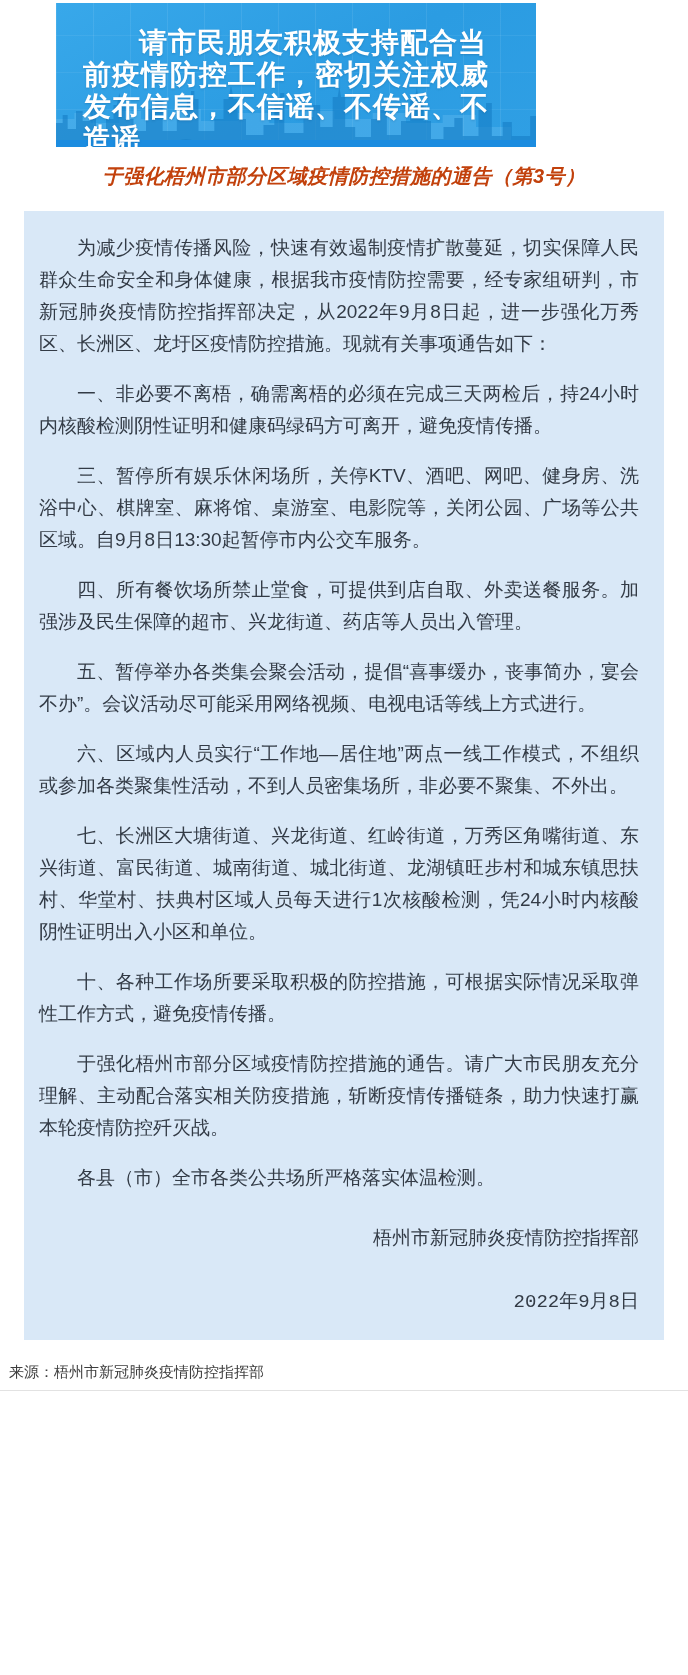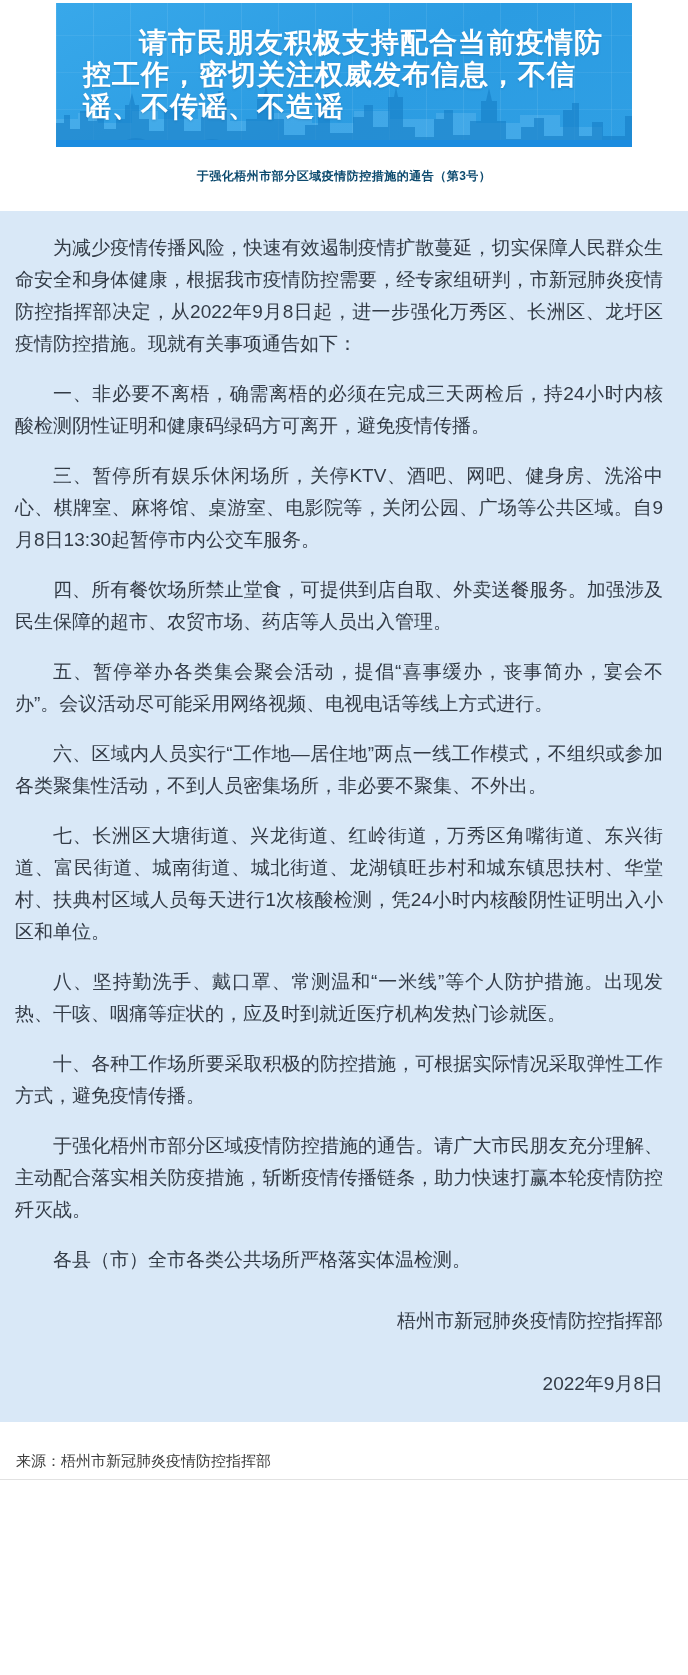--- a/index.html
+++ b/index.html
@@ -11,21 +11,21 @@
     width: 688px;
     min-height: 1675px;
     font-family: "Liberation Sans", "DejaVu Sans", sans-serif;
     position: relative;
   }
 
   
   .banner {
     position: relative;
     margin: 3px 0 0 56px;
-    width: 576px;
+    width: 480px;
     height: 144px;
     overflow: hidden;
     background-image:
       repeating-linear-gradient(90deg, rgba(255,255,255,0.08) 0 1px, transparent 1px 37px),
       repeating-linear-gradient(0deg, rgba(255,255,255,0.06) 0 1px, transparent 1px 37px),
       linear-gradient(150deg, #38a8ea 0%, #2b9ce2 55%, #2f9fe4 100%);
   }
   .banner-skyline {
     position: absolute;
     left: 0;
@@ -44,57 +44,59 @@
     font-weight: bold;
     text-indent: 2em;
     letter-spacing: 1px;
     text-shadow: 0 1px 2px rgba(10, 70, 120, 0.25);
   }
 
   
   .page-title {
     margin: 15px 20px 0;
     text-align: center;
-    font-size: 12px;
+    font-size: 20px;
     line-height: 28px;
     font-weight: bold;
-    color: #0c4a6e;
+    color: #c2410c;
     letter-spacing: 0.5px;
+    font-style: italic;
   }
 
   
   .notice-panel {
-    margin: 21px 0 0;
+    margin: 21px 24px 0;
     background: #d9e8f7;
     padding: 21px 25px 22px 15px;
   }
   .notice-panel p {
     margin: 18px 0 0;
     font-size: 19px;
     line-height: 32px;
     color: #333b46;
     text-indent: 2em;
     text-align: justify;
   }
   .notice-panel p:first-child { margin-top: 0; }
   .notice-panel p.sig {
     text-align: right;
     text-indent: 0;
     margin-top: 29px;
+    font-family: Liberation Mono, monospace;
   }
   .notice-panel p.date {
     text-align: right;
     text-indent: 0;
     margin-top: 31px;
   }
 
   
   .source-line {
-    margin: 29px 0 0;
-    padding-left: 16px;
+    margin: 22px 0 0;
+    padding-left: 9px;
     font-size: 15px;
     line-height: 20px;
     color: #3d3d3d;
   }
   .bottom-rule {
     margin-top: 8px;
     height: 1px;
     background: #e2e2e2;
   }
 </style>
@@ -114,25 +116,24 @@
   </svg>
   <div class="banner-slogan">请市民朋友积极支持配合当前疫情防控工作，密切关注权威发布信息，不信谣、不传谣、不造谣</div>
 </div>
 
 <h1 class="page-title">于强化梧州市部分区域疫情防控措施的通告（第3号）</h1>
 
 <div class="notice-panel">
   <p>为减少疫情传播风险，快速有效遏制疫情扩散蔓延，切实保障人民群众生命安全和身体健康，根据我市疫情防控需要，经专家组研判，市新冠肺炎疫情防控指挥部决定，从2022年9月8日起，进一步强化万秀区、长洲区、龙圩区疫情防控措施。现就有关事项通告如下：</p>
   <p>一、非必要不离梧，确需离梧的必须在完成三天两检后，持24小时内核酸检测阴性证明和健康码绿码方可离开，避免疫情传播。</p>
   <p>三、暂停所有娱乐休闲场所，关停KTV、酒吧、网吧、健身房、洗浴中心、棋牌室、麻将馆、桌游室、电影院等，关闭公园、广场等公共区域。自9月8日13:30起暂停市内公交车服务。</p>
-  <p>四、所有餐饮场所禁止堂食，可提供到店自取、外卖送餐服务。加强涉及民生保障的超市、农贸市场、药店等人员出入管理。</p>
+  <p>四、所有餐饮场所禁止堂食，可提供到店自取、外卖送餐服务。加强涉及民生保障的超市、兴龙街道、药店等人员出入管理。</p>
   <p>五、暂停举办各类集会聚会活动，提倡“喜事缓办，丧事简办，宴会不办”。会议活动尽可能采用网络视频、电视电话等线上方式进行。</p>
   <p>六、区域内人员实行“工作地—居住地”两点一线工作模式，不组织或参加各类聚集性活动，不到人员密集场所，非必要不聚集、不外出。</p>
   <p>七、长洲区大塘街道、兴龙街道、红岭街道，万秀区角嘴街道、东兴街道、富民街道、城南街道、城北街道、龙湖镇旺步村和城东镇思扶村、华堂村、扶典村区域人员每天进行1次核酸检测，凭24小时内核酸阴性证明出入小区和单位。</p>
-  <p>八、坚持勤洗手、戴口罩、常测温和“一米线”等个人防护措施。出现发热、干咳、咽痛等症状的，应及时到就近医疗机构发热门诊就医。</p>
   <p>十、各种工作场所要采取积极的防控措施，可根据实际情况采取弹性工作方式，避免疫情传播。</p>
   <p>于强化梧州市部分区域疫情防控措施的通告。请广大市民朋友充分理解、主动配合落实相关防疫措施，斩断疫情传播链条，助力快速打赢本轮疫情防控歼灭战。</p>
   <p>各县（市）全市各类公共场所严格落实体温检测。</p>
   <p class="sig">梧州市新冠肺炎疫情防控指挥部</p>
   <p class="sig date">2022年9月8日</p>
 </div>
 
 <div class="source-line">来源：梧州市新冠肺炎疫情防控指挥部</div>
 <div class="bottom-rule"></div>
 

